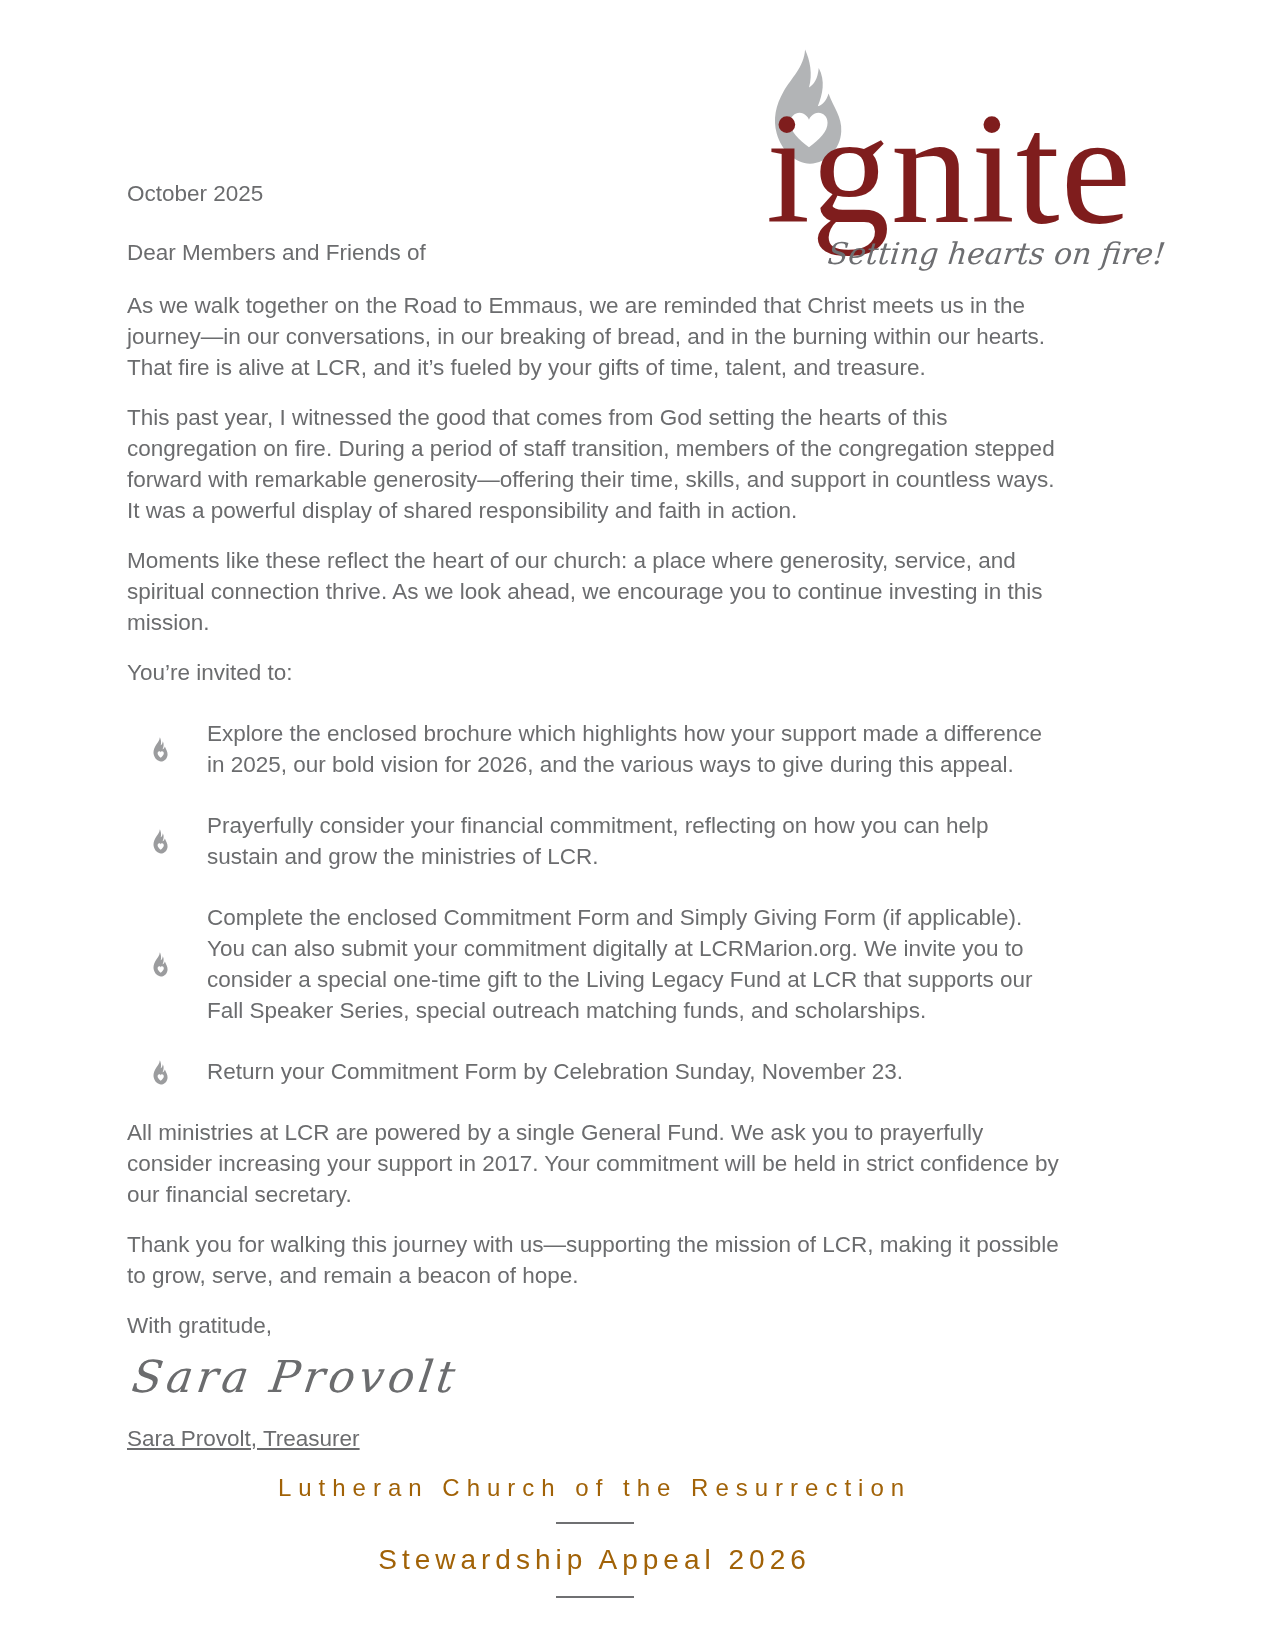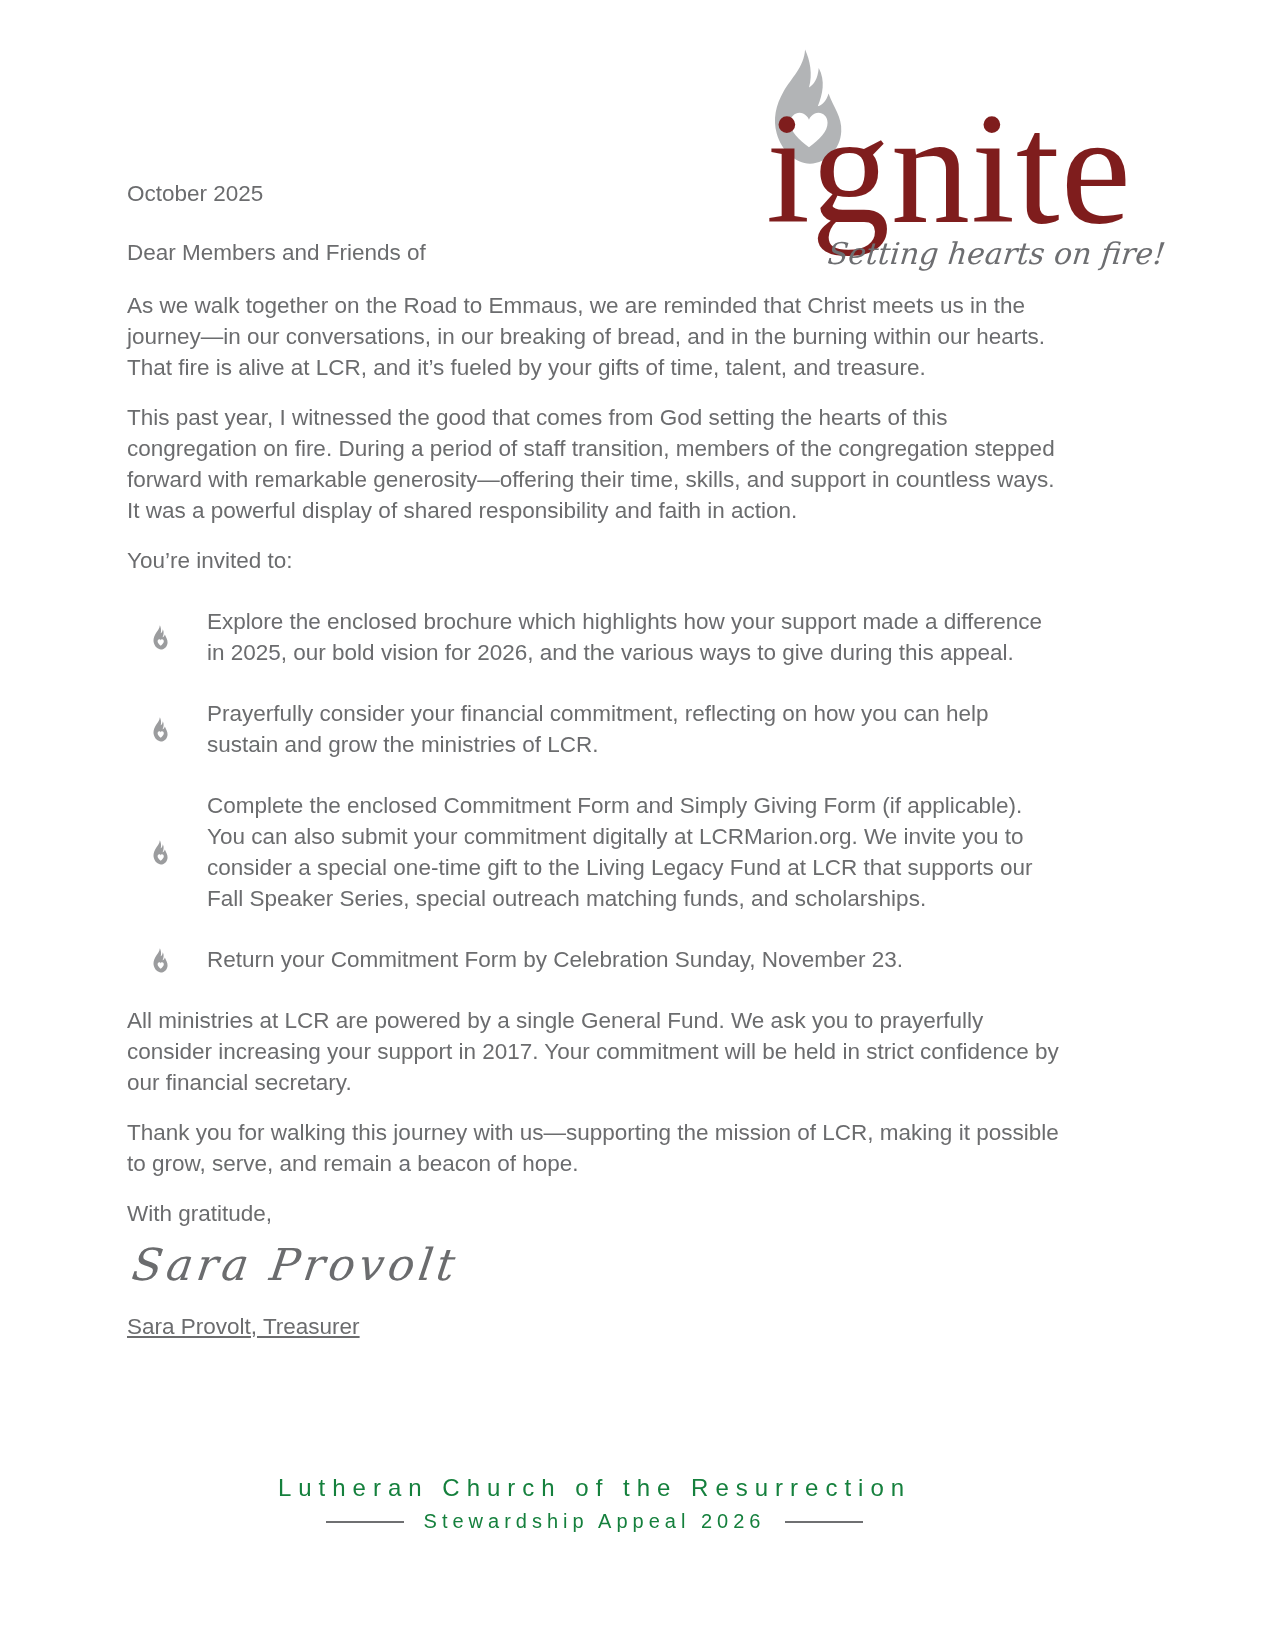--- a/index.html
+++ b/index.html
@@ -49,26 +49,26 @@
     font-style:italic;font-size:44px;line-height:52px;
     color:#6b6c6e;transform:skewX(-8deg);
     transform-origin:left bottom;
     margin:8px 0 20px 2px;letter-spacing:4px;
   }
   .signature-name{margin:0;text-decoration:underline;}
 
   
   .footer{
     position:absolute;left:127px;top:1474px;width:935px;
-    text-align:center;color:#15803d;
+    text-align:center;color:#a16207;
   }
   .footer-line1{font-size:24px;letter-spacing:7px;}
   .footer-line2{
-    margin-top:8px;font-size:20px;letter-spacing:5px;
-    display:flex;align-items:center;justify-content:center;gap:20px;
+    margin-top:20px;font-size:28px;letter-spacing:5px;
+    display:flex;align-items:center;justify-content:center;gap:20px;flex-direction:column;
   }
   .footer-rule{display:inline-block;width:78px;height:2px;background:#6f7072;}
 </style>
 </head>
 <body>
 
 <div class="page">
 
   <div class="logo">
     <span class="logo-flame">
@@ -83,20 +83,21 @@
 
   <div class="letter">
     <p class="date">October 2025</p>
 
     <p class="salutation">
       <span>Dear Members and Friends of</span><br>
     </p>
 
     <p class="para">As we walk together on the Road to Emmaus, we are reminded that Christ meets us in the journey—in our conversations, in our breaking of bread, and in the burning within our hearts. That fire is alive at LCR, and it’s fueled by your gifts of time, talent, and treasure.</p>
     <p class="para">This past year, I witnessed the good that comes from God setting the hearts of this congregation on fire. During a period of staff transition, members of the congregation stepped forward with remarkable generosity—offering their time, skills, and support in countless ways. It was a powerful display of shared responsibility and faith in action.</p>
+    <p class="para">Moments like these reflect the heart of our church: a place where generosity, service, and spiritual connection thrive. As we look ahead, we encourage you to continue investing in this mission.</p>
 
     <p class="invite-heading">You’re invited to:</p>
 
     <ul class="bullets">
       <li>
         <span class="bullet-flame">
           <svg viewBox="0 0 90 130" width="19" height="27" aria-hidden="true">
             <path fill="#9b9c9e" d="M42 1 C41 19 28 30 20 44 C12 58 9 72 13 87 C18 105 32 117 47 118 C65 117 78 103 79 85 C80 70 71 60 66 46 C64 53 60 58 55 59 C60 47 63 33 56 20 C55 31 51 37 46 40 C50 26 47 12 42 1 Z"></path>
             <path fill="#ffffff" d="M46 100 C38 93 31 86 31 78 C31 71 37 67 42 69 C44.5 70 46 72 46 75 C46 72 47.5 70 50 69 C55 67 61 71 61 78 C61 86 54 93 46 100 Z"></path>
           </svg>

